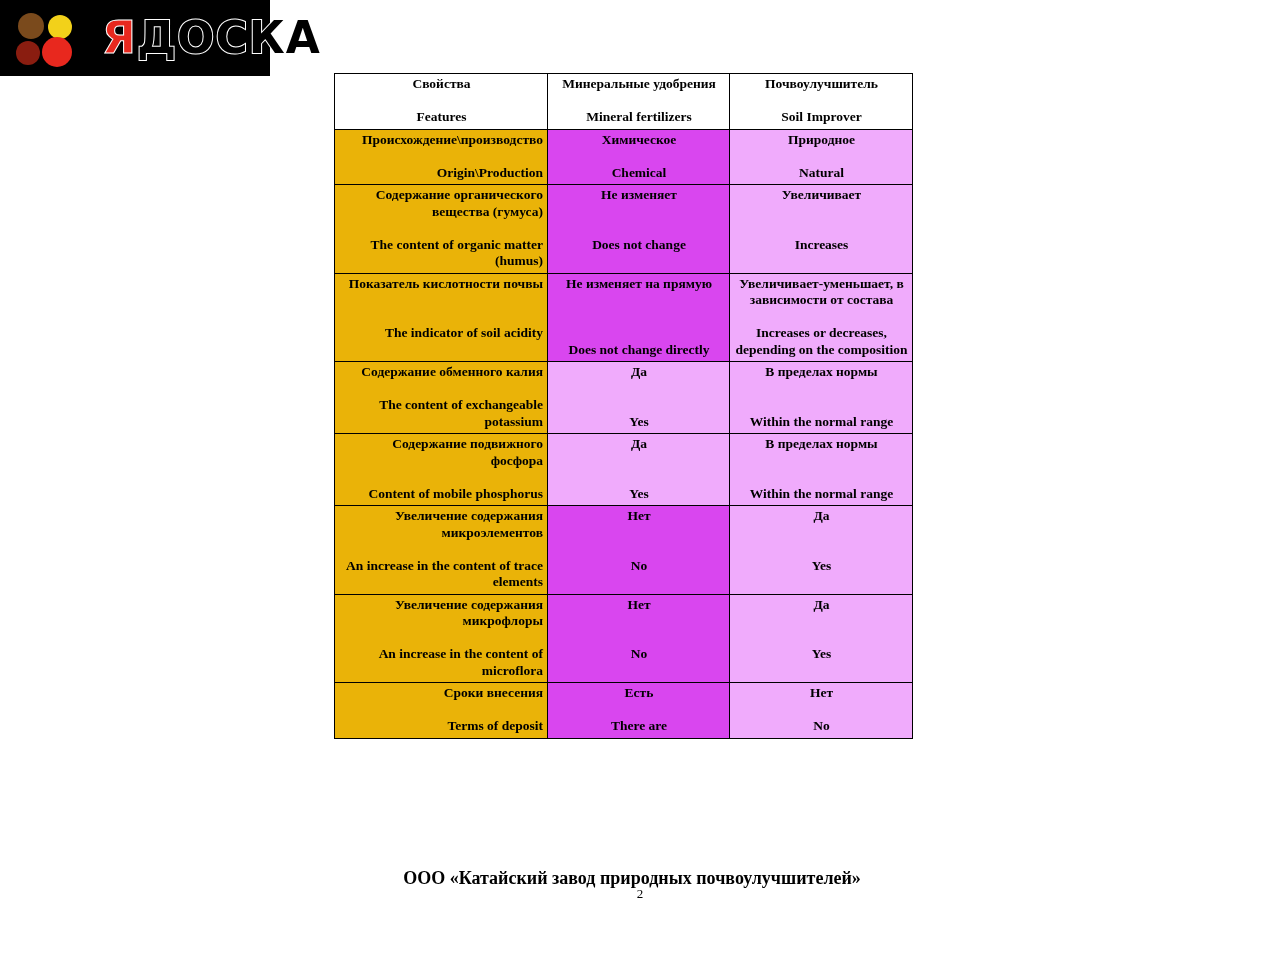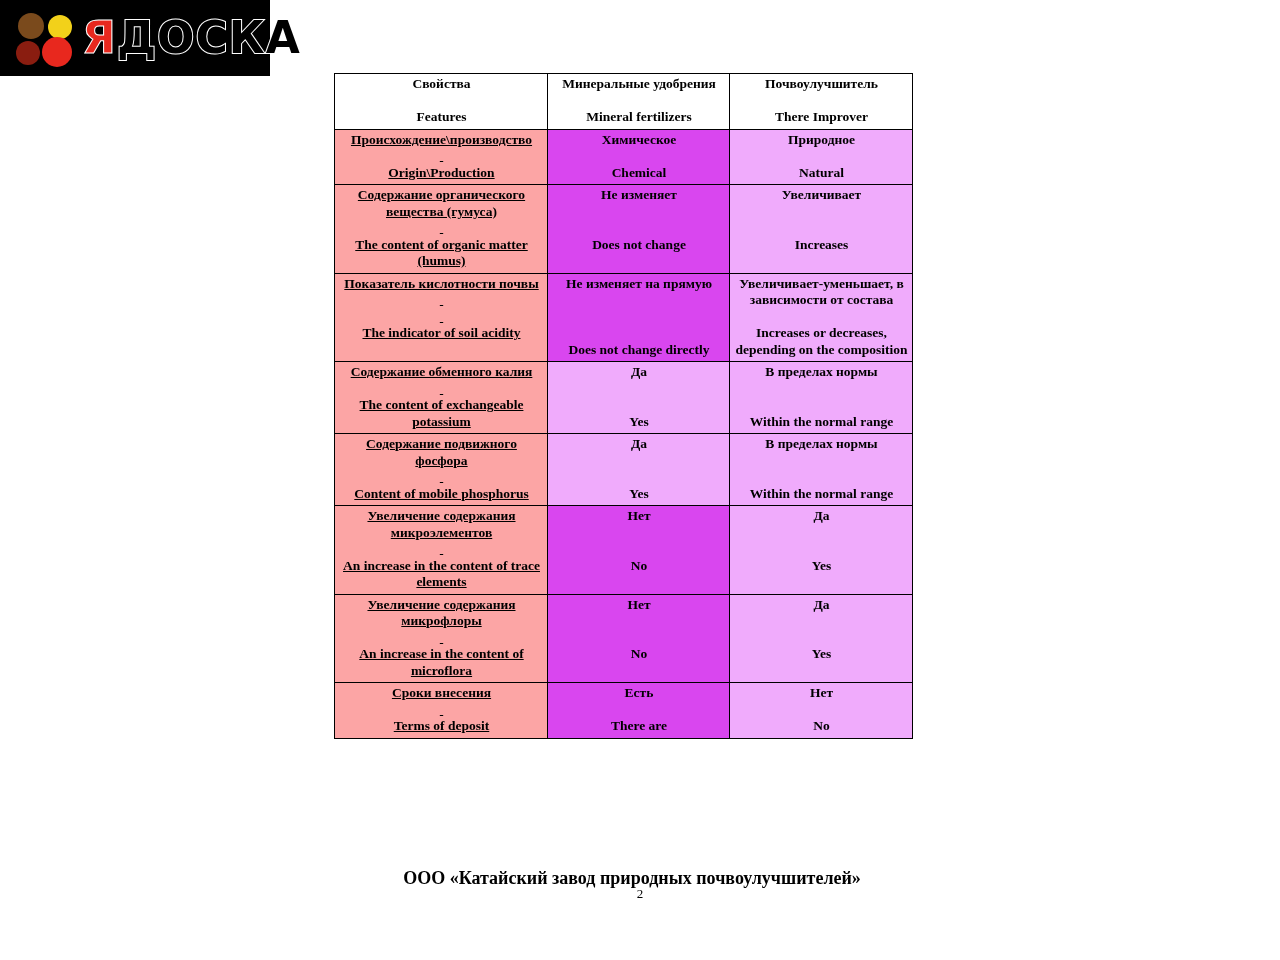--- a/index.html
+++ b/index.html
@@ -36,21 +36,21 @@
   .dot {
     position: absolute;
     border-radius: 50%;
   }
   .dot.brown  { left: 2px;  top: 4px;  width: 26px; height: 26px; background: #7a4a1c; }
   .dot.yellow { left: 32px; top: 6px;  width: 24px; height: 24px; background: #f2d11a; }
   .dot.dkred  { left: 0px;  top: 32px; width: 24px; height: 24px; background: #8a1d10; }
   .dot.red    { left: 26px; top: 28px; width: 30px; height: 30px; background: #e8281e; }
 
   .logo-text {
-    margin-left: 0;
+    margin-left: 20px;
     font-family: "DejaVu Sans", sans-serif;
     font-weight: bold;
     font-size: 44px;
     line-height: 44px;
     letter-spacing: 1px;
     white-space: nowrap;
   }
   .logo-text .ya {
     color: #e8281e;
     -webkit-text-stroke: 1px #ffffff;
@@ -84,21 +84,21 @@
   }
   col.c1 { width: 213px; }
   col.c2 { width: 182px; }
   col.c3 { width: 183px; }
 
   .head td { text-align: center; background: #ffffff; height: 48px; }
   .cell-ru { display: block; }
   .cell-en { display: block; }
   .gap { display: block; }
 
-  td.feature { text-align: center; background: #fca5a5; text-decoration: underline; }
+  td.feature { text-align: right; background: #eab308; }
   td.val { text-align: center; }
   td.red { background: #d946ef; }
   td.green { background: #f0abfc; }
 
   
   #footer-line {
     position: absolute;
     top: 868px;
     left: 0;
     width: 1264px;
@@ -149,21 +149,21 @@
           <span class="cell-en">Features</span>
         </td>
         <td>
           <span class="cell-ru">Минеральные удобрения</span>
           <span class="gap">&nbsp;</span>
           <span class="cell-en">Mineral fertilizers</span>
         </td>
         <td>
           <span class="cell-ru">Почвоулучшитель</span>
           <span class="gap">&nbsp;</span>
-          <span class="cell-en">There Improver</span>
+          <span class="cell-en">Soil Improver</span>
         </td>
       </tr>
 
       <tr>
         <td class="feature">
           <span class="cell-ru">Происхождение\производство</span>
           <span class="gap">&nbsp;</span>
           <span class="cell-en">Origin\Production</span>
         </td>
         <td class="val red">

